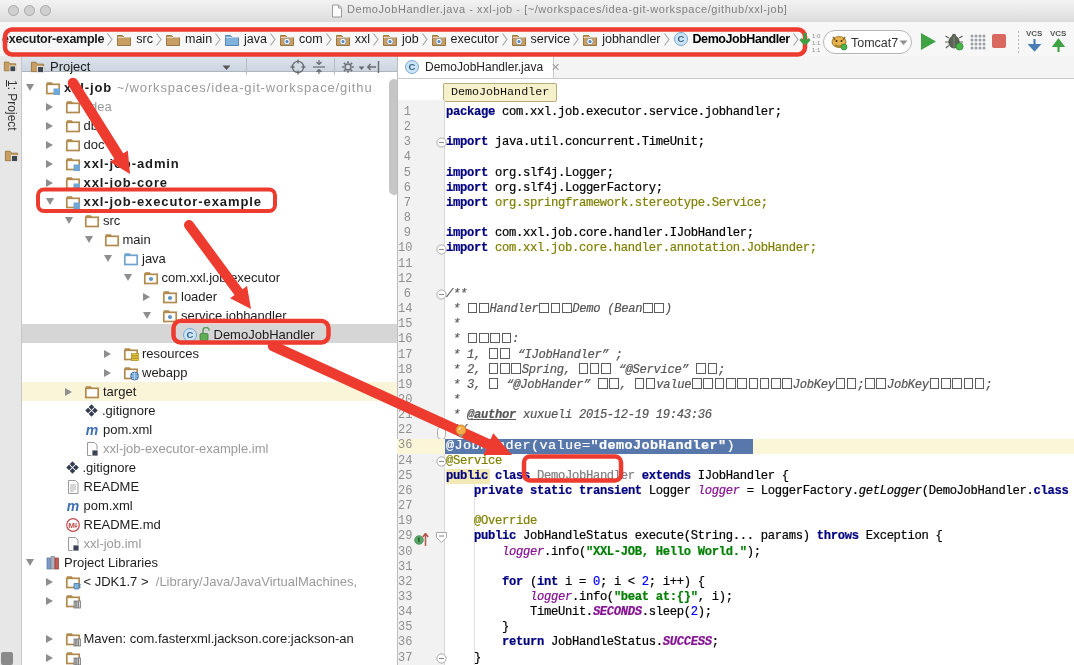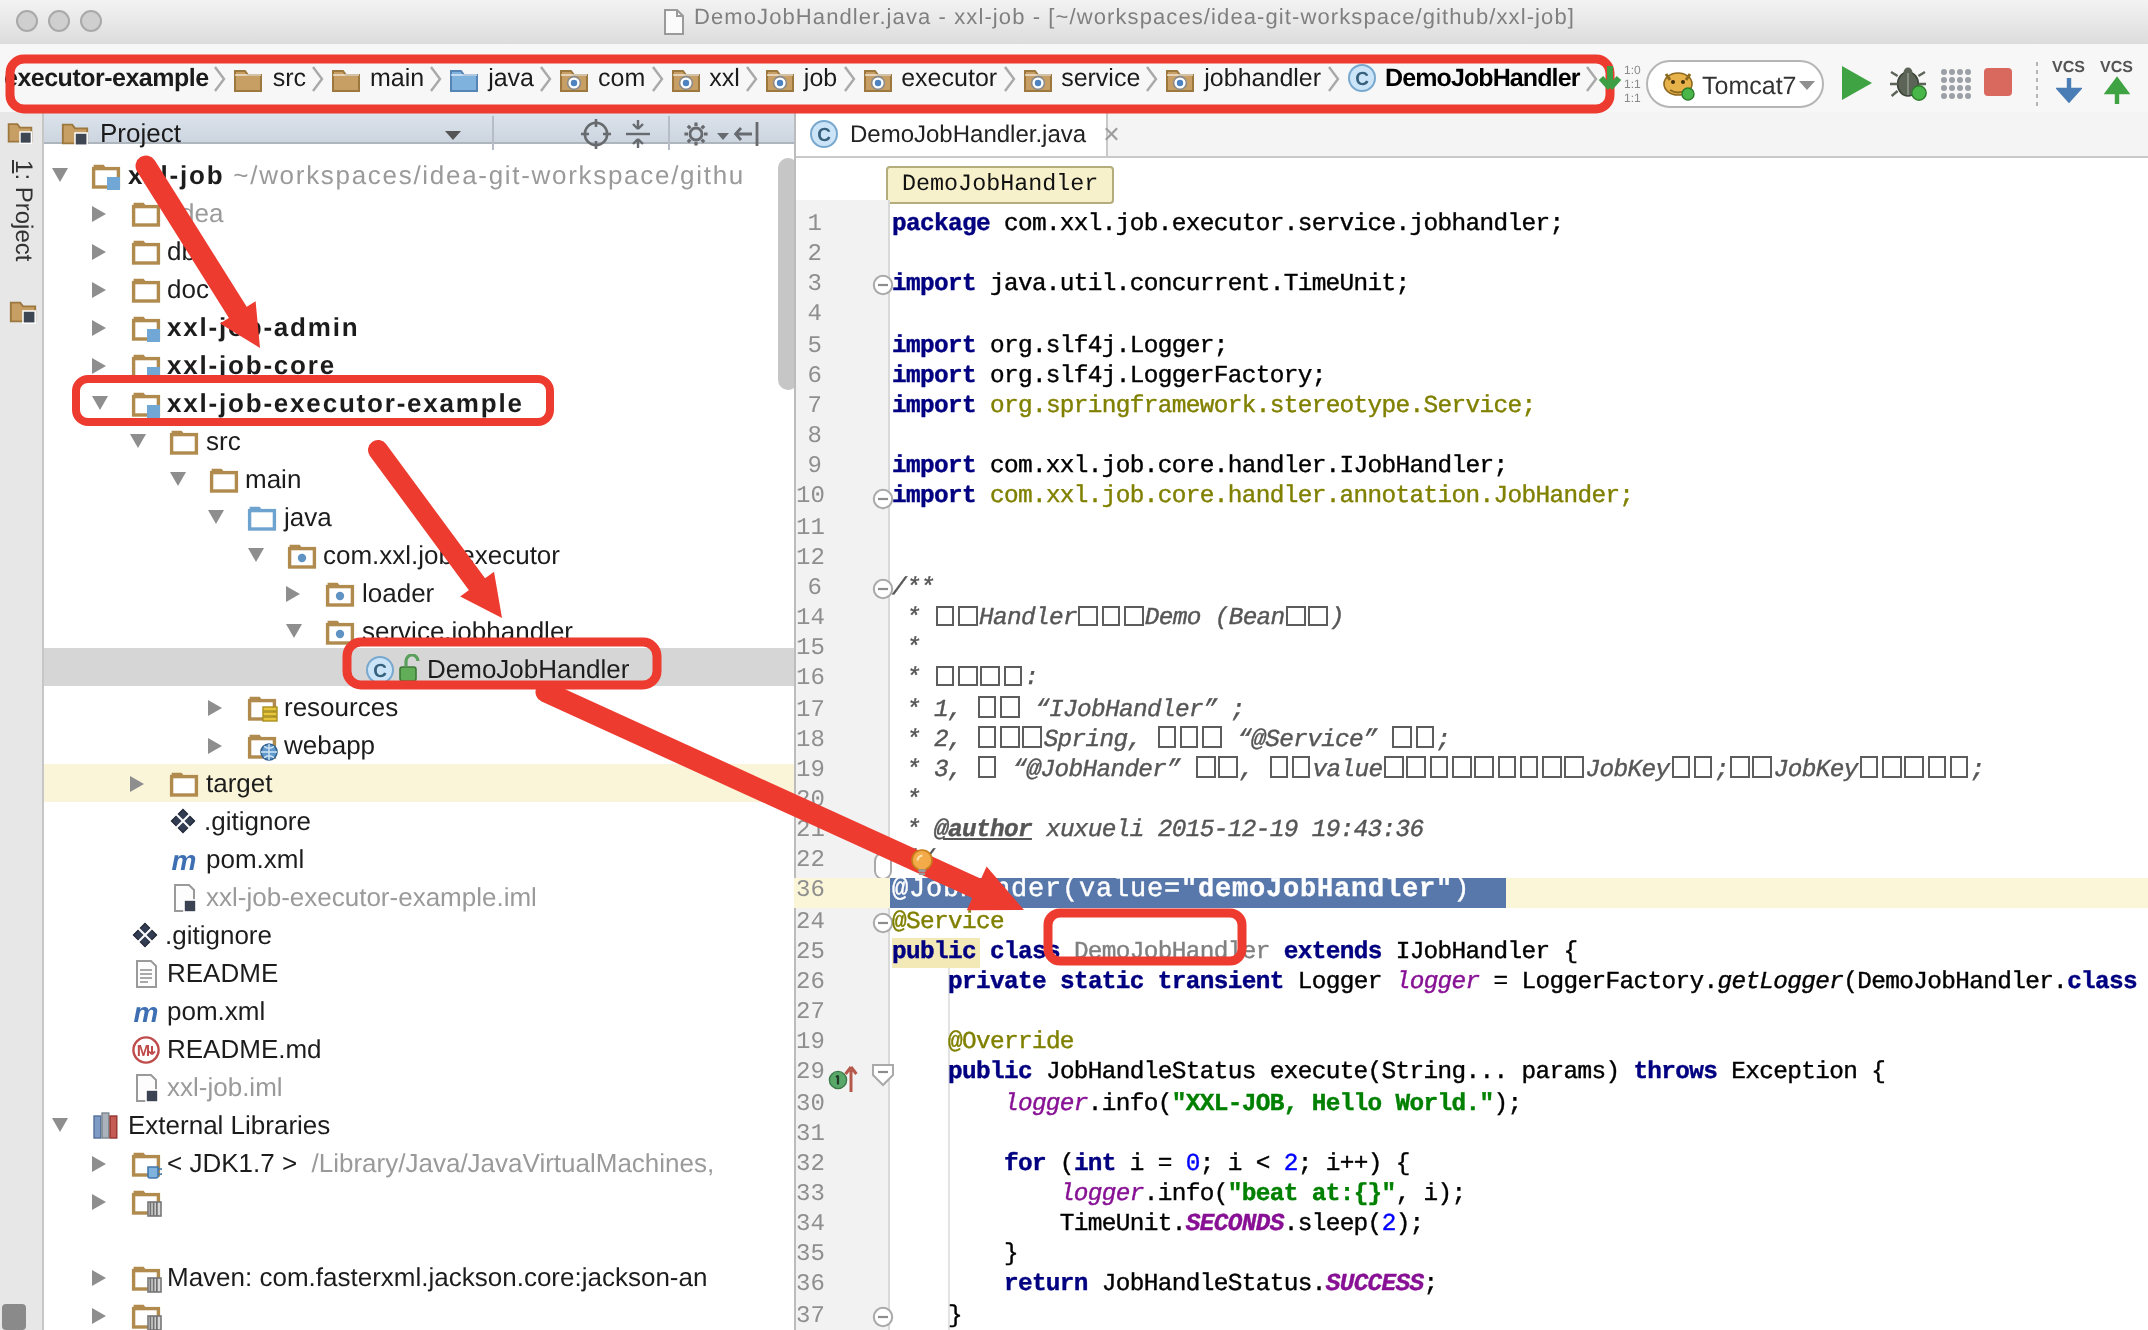--- a/index.html
+++ b/index.html
@@ -526,21 +526,21 @@
       <span style="display:inline-block;width:4.0px;flex:none"></span>
       <span class="ab">
         <span class="tw aD"></span>
       </span>
       <span style="display:inline-block;width:4px;flex:none"></span>
       <svg width="16" height="16" viewBox="0 0 16 16">
         <rect x="2" y="3" width="3.4" height="11" fill="#7d9bc4" stroke="#54719a" stroke-width="0.7"></rect>
         <rect x="6" y="1.5" width="3.4" height="12.5" fill="#aab3bc" stroke="#7c858e" stroke-width="0.7"></rect>
         <rect x="10" y="3" width="3.4" height="11" fill="#c45b55" stroke="#94342e" stroke-width="0.7"></rect>
       </svg>
-      <span class="lbl">External Libraries</span>
+      <span class="lbl">Project Libraries</span>
     </div>
     <div class="row" style="top:494px">
       <span style="display:inline-block;width:23.5px;flex:none"></span>
       <span class="ab">
         <span class="tw aR"></span>
       </span>
       <span style="display:inline-block;width:4px;flex:none"></span>
       <svg width="16" height="16" viewBox="0 0 16 16">
         <path d="M1.8 3.2h4.6l1.4 1.9h6.4" fill="none" stroke="#b18b4e" stroke-width="1.7"></path>
         <rect x="1.8" y="4.3" width="12.4" height="9.2" fill="#fff" stroke="#b18b4e" stroke-width="1.7"></rect>

